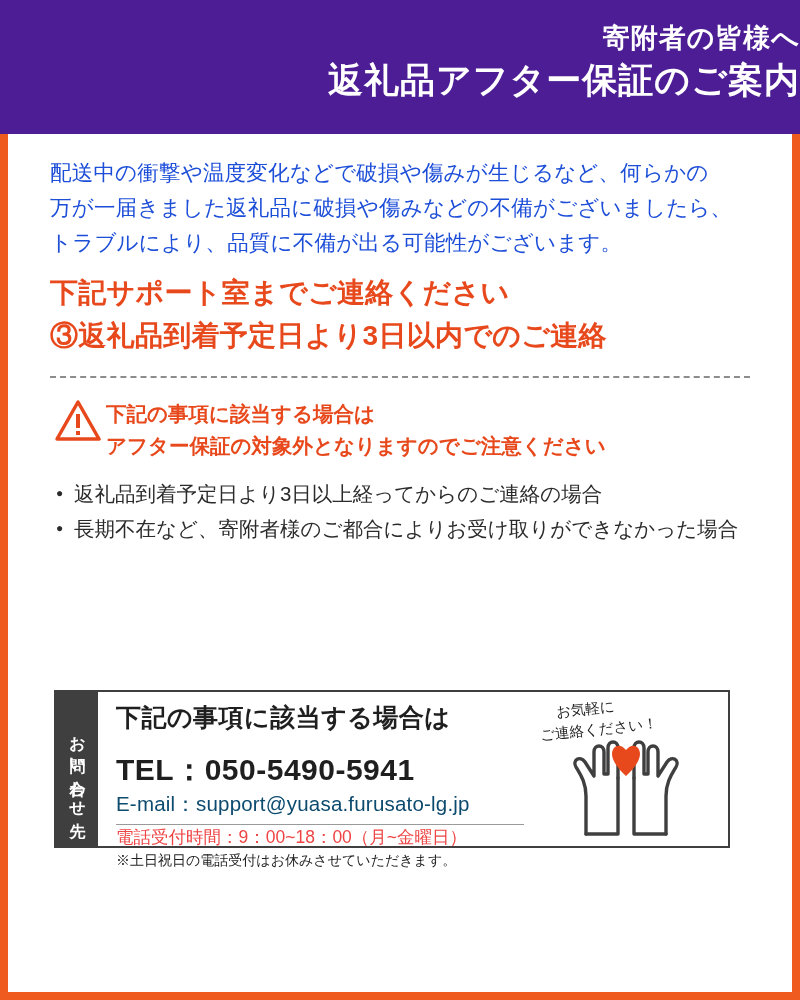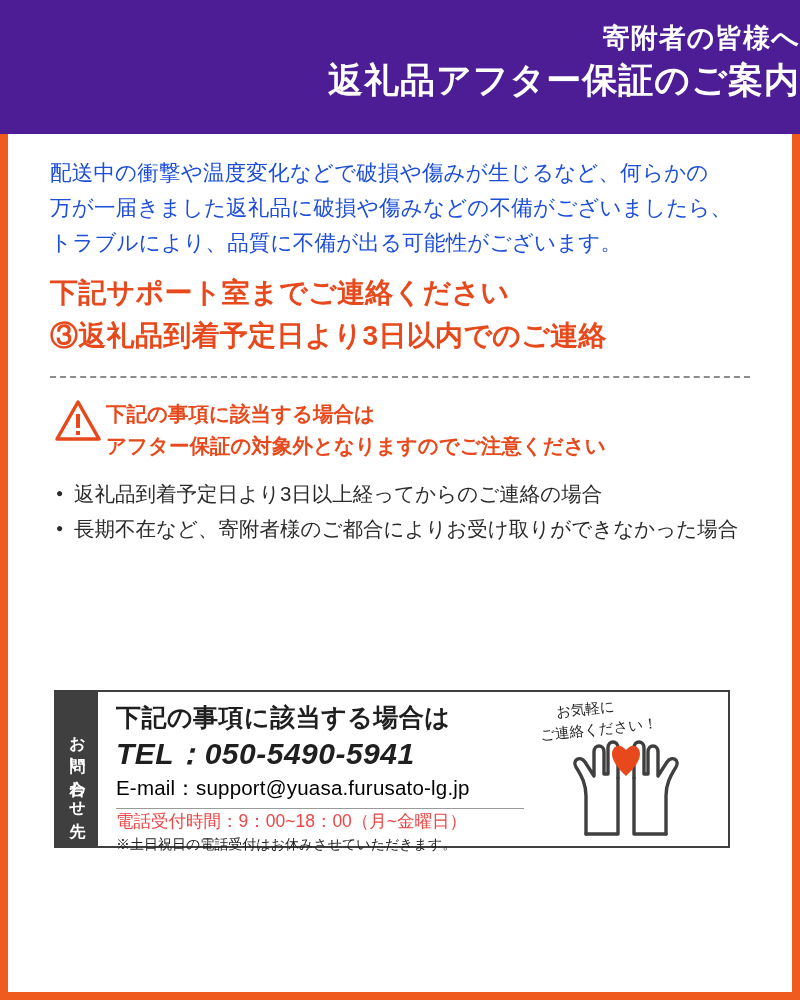--- a/index.html
+++ b/index.html
@@ -177,26 +177,25 @@
     color: #1f1f1f;
     letter-spacing: 0.5px;
     line-height: 1.25;
   }
   .contact-tel {
     font-size: 30px;
     font-weight: bold;
     color: #1f1f1f;
     letter-spacing: 0.5px;
     line-height: 1.25;
-    margin-top: 2px;
-    font-style: italic;
+    margin-top: 18px;
   }
   .contact-mail {
     font-size: 20.5px;
-    color: #000000;
+    color: #0c4a6e;
     letter-spacing: 0.2px;
     line-height: 1.3;
     margin-top: 2px;
   }
   .contact-rule {
     border-top: 1px solid #9a9a9a;
     margin: 7px 16px 0 0;
     width: 408px;
   }
   .contact-hours {

